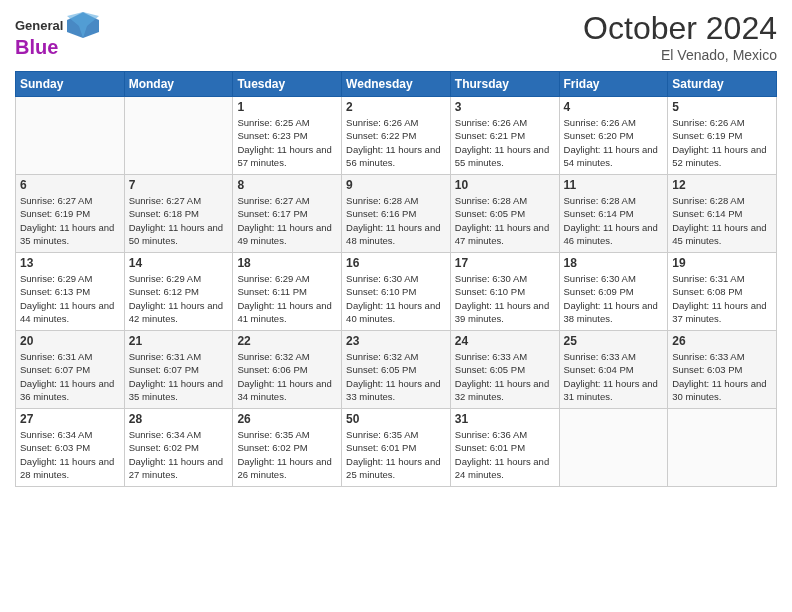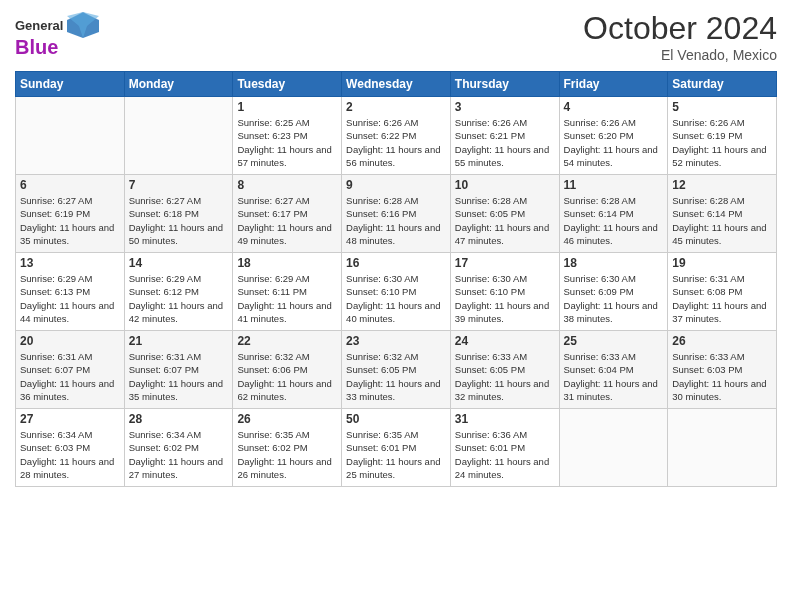--- a/index.html
+++ b/index.html
@@ -292,21 +292,21 @@
           <span>Sunrise: 6:31 AM</span><br>
           <span>Sunset: 6:07 PM</span><br>
           <span>Daylight: 11 hours and 35 minutes.</span>
         </div>
       </td>
           <td>
         <span class="day-number">22</span>
         <div class="day-info">
           <span>Sunrise: 6:32 AM</span><br>
           <span>Sunset: 6:06 PM</span><br>
-          <span>Daylight: 11 hours and 62 minutes.</span>
+          <span>Daylight: 11 hours and 34 minutes.</span>
         </div>
       </td>
           <td>
         <span class="day-number">23</span>
         <div class="day-info">
           <span>Sunrise: 6:32 AM</span><br>
           <span>Sunset: 6:05 PM</span><br>
           <span>Daylight: 11 hours and 33 minutes.</span>
         </div>
       </td>

